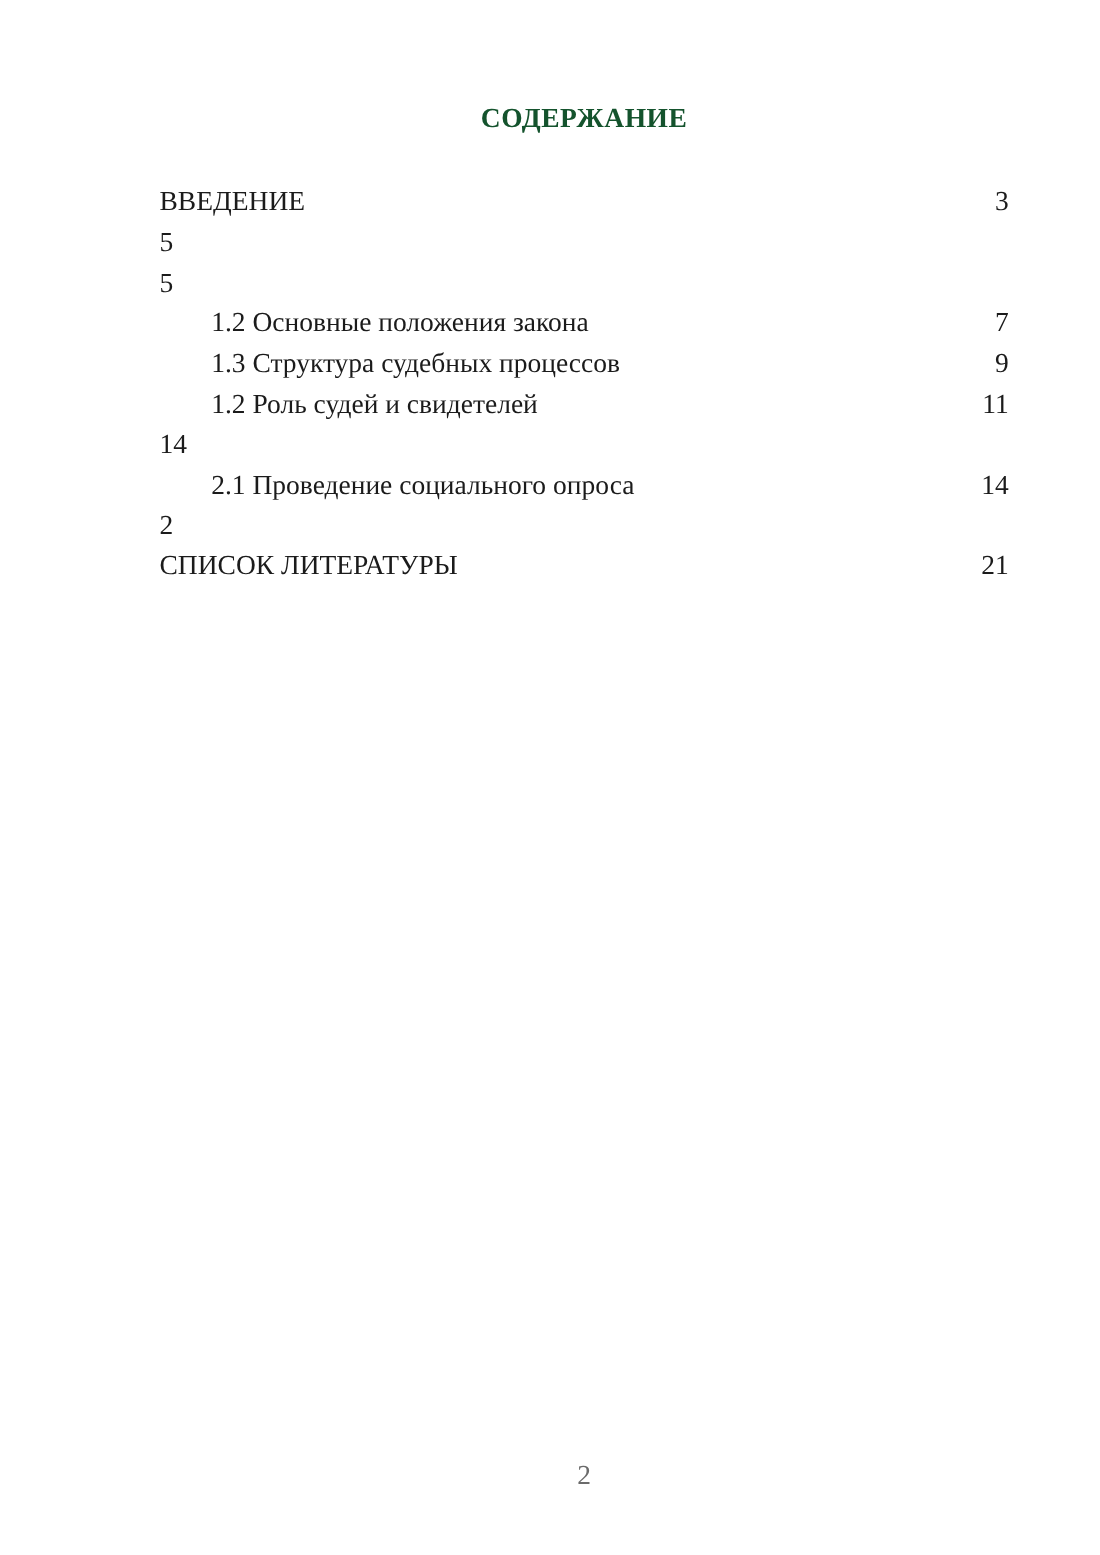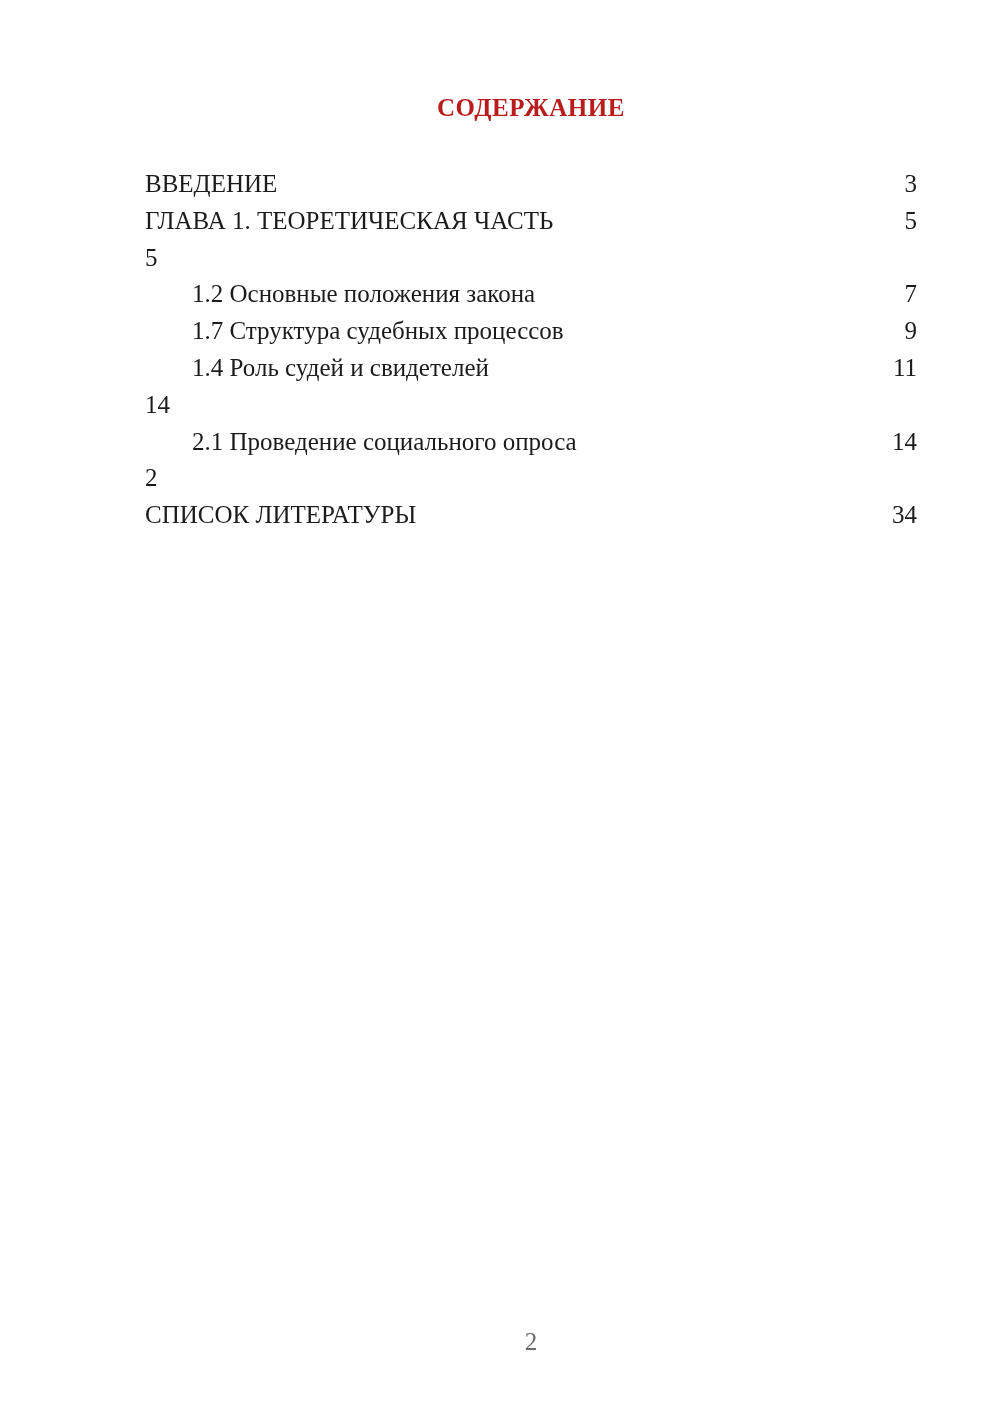--- a/index.html
+++ b/index.html
@@ -19,21 +19,21 @@
   .toc-title {
     position: absolute;
     top: 94px;
     left: 145px;
     width: 772px;
     margin: 0;
     text-align: center;
     font-size: 25px;
     font-weight: bold;
     letter-spacing: 0.5px;
-    color: #b91c1c;
+    color: #14532d;
   }
   .toc {
     position: absolute;
     top: 166px;
     left: 145px;
     width: 772px;
     font-size: 25px;
     line-height: 36.8px;
   }
   .toc-row {
@@ -68,57 +68,56 @@
 <div class="page">
   <h1 class="toc-title">СОДЕРЖАНИЕ</h1>
 
   <div class="toc" id="toc">
   <div class="toc-row level-0">
     <span class="toc-label">ВВЕДЕНИЕ</span>
     <span class="toc-page">3</span>
   </div>
 
   <div class="toc-row level-0">
-    <span class="toc-label">ГЛАВА 1. ТЕОРЕТИЧЕСКАЯ ЧАСТЬ</span>
     <span class="toc-page">5</span>
   </div>
 
   <div class="toc-row level-1">
     <span class="toc-page">5</span>
   </div>
 
   <div class="toc-row level-1">
     <span class="toc-label">1.2 Основные положения закона</span>
     <span class="toc-page">7</span>
   </div>
 
   <div class="toc-row level-1">
-    <span class="toc-label">1.7 Структура судебных процессов</span>
+    <span class="toc-label">1.3 Структура судебных процессов</span>
     <span class="toc-page">9</span>
   </div>
 
   <div class="toc-row level-1">
-    <span class="toc-label">1.4 Роль судей и свидетелей</span>
+    <span class="toc-label">1.2 Роль судей и свидетелей</span>
     <span class="toc-page">11</span>
   </div>
 
   <div class="toc-row level-0">
     <span class="toc-page">14</span>
   </div>
 
   <div class="toc-row level-1">
     <span class="toc-label">2.1 Проведение социального опроса</span>
     <span class="toc-page">14</span>
   </div>
 
   <div class="toc-row level-1">
     <span class="toc-page">2</span>
   </div>
 
 
   <div class="toc-row level-0">
     <span class="toc-label">СПИСОК ЛИТЕРАТУРЫ</span>
-    <span class="toc-page">34</span>
+    <span class="toc-page">21</span>
   </div>
 </div>
 
   <div class="footer-page-number">2</div>
 </div>
 
 </body></html>

